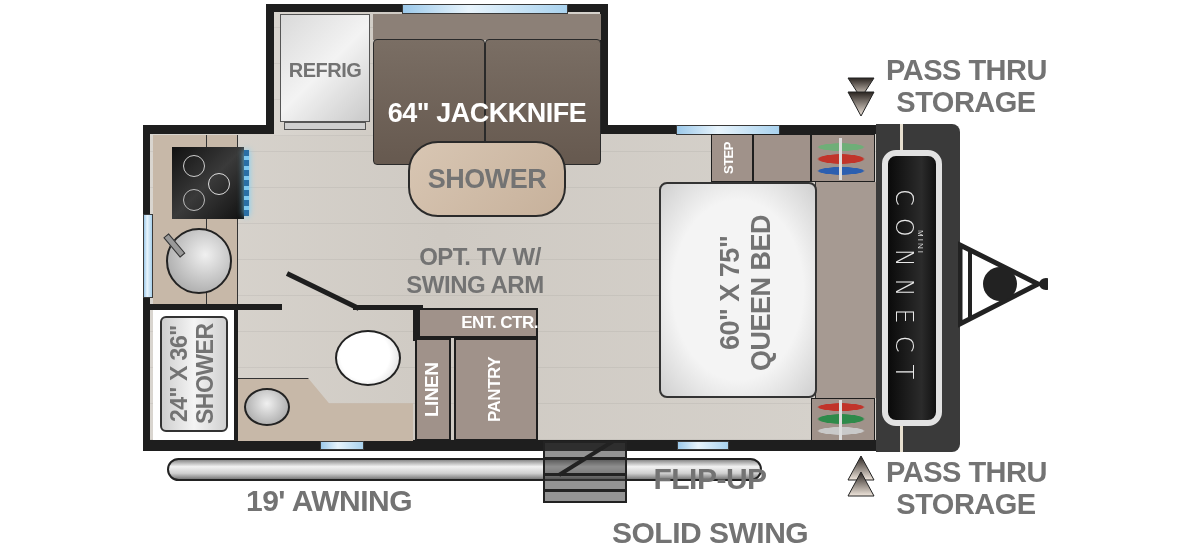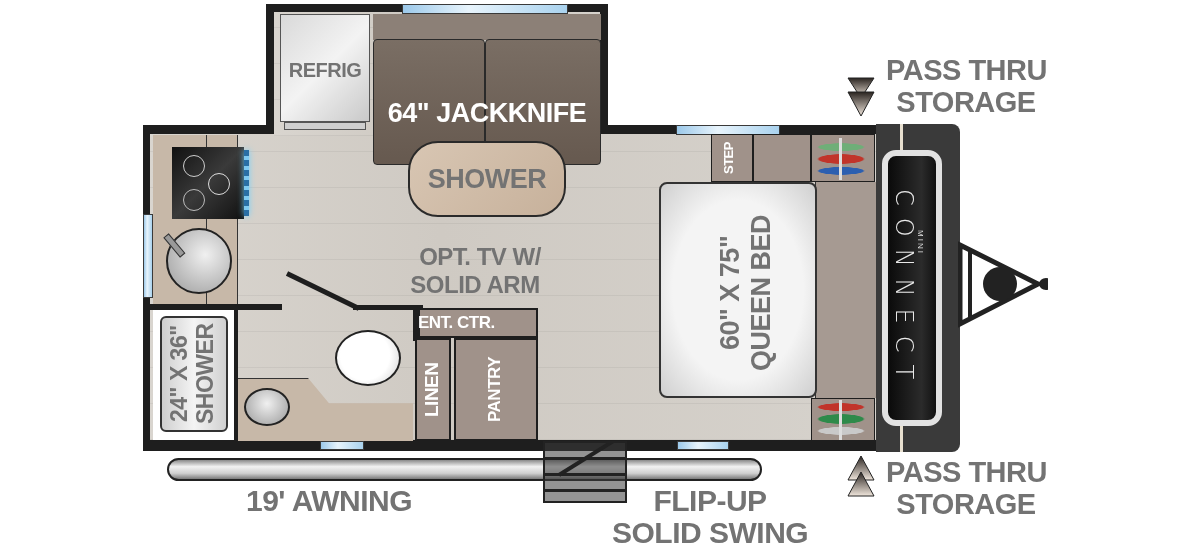--- a/index.html
+++ b/index.html
@@ -65,28 +65,28 @@
 <div class="abs" style="left:160px;top:316px;width:68px;height:116px;background:linear-gradient(90deg,#cfcfcf,#f4f4f4 50%,#d0d0d0);border:2px solid #333;border-radius:6px;box-sizing:border-box;"></div>
 <div class="abs lbl vtext" style="left:168px;top:320px;height:108px;text-align:center;font-size:23px;">24" X 36"</div>
 <div class="abs lbl vtext" style="left:194px;top:320px;height:108px;text-align:center;font-size:23px;">SHOWER</div>
 <div class="abs wall" style="left:234px;top:310px;width:4px;height:130px;"></div>
 
 <div class="abs counter" style="left:238px;top:378px;width:175px;height:62px;clip-path:polygon(0 0,40% 0,52% 40%,100% 40%,100% 100%,0 100%);border-top:1px solid #333;"></div>
 <div class="abs" style="left:244px;top:388px;width:46px;height:38px;border-radius:50%;background:radial-gradient(circle at 50% 40%,#f0f0f0,#9a9a9a);border:2px solid #222;box-sizing:border-box;"></div>
 <div class="abs" style="left:335px;top:330px;width:66px;height:56px;border-radius:50%;background:radial-gradient(circle at 45% 45%,#fff 55%,#ccc);border:2px solid #222;box-sizing:border-box;"></div>
 
 <div class="abs cab" style="left:418px;top:308px;width:120px;height:30px;"></div>
-<div class="abs lbl w" style="left:418px;top:314px;width:120px;text-align:left;font-size:17px;">ENT. CTR.</div>
+<div class="abs lbl w" style="left:418px;top:314px;width:120px;text-align:right;font-size:17px;">ENT. CTR.</div>
 <div class="abs cab" style="left:415px;top:338px;width:36px;height:103px;"></div>
 <div class="abs lbl w vtext" style="left:422px;top:345px;height:90px;text-align:center;font-size:19px;">LINEN</div>
 <div class="abs cab" style="left:454px;top:338px;width:84px;height:103px;"></div>
 <div class="abs lbl w vtext" style="left:486px;top:345px;height:90px;text-align:center;font-size:17px;">PANTRY</div>
 
 <div class="abs lbl" style="left:395px;top:245px;width:170px;text-align:center;font-size:24px;">OPT. TV W/</div>
-<div class="abs lbl" style="left:390px;top:273px;width:170px;text-align:center;font-size:24px;">SOLID ARM</div>
+<div class="abs lbl" style="left:390px;top:273px;width:170px;text-align:center;font-size:24px;">SWING ARM</div>
 
 <div class="abs cab" style="left:711px;top:134px;width:42px;height:48px;border-width:1px;"></div>
 <div class="abs lbl w vtext" style="left:722px;top:138px;height:40px;text-align:center;font-size:13px;">STEP</div>
 <div class="abs cab" style="left:753px;top:134px;width:58px;height:48px;border-width:1px;"></div>
 <div class="abs cab" style="left:811px;top:134px;width:64px;height:48px;border-width:1px;"></div>
 <div class="abs" style="left:816px;top:142px;width:50px;height:34px;background:
   radial-gradient(ellipse 24px 4px at 50% 15%,#6fae78 90%,transparent 100%),
   radial-gradient(ellipse 24px 5px at 50% 50%,#c1342a 90%,transparent 100%),
   radial-gradient(ellipse 24px 4px at 50% 85%,#2c5fb0 90%,transparent 100%);"></div>
 <div class="abs" style="left:839px;top:138px;width:3px;height:42px;background:#ddd;"></div>
@@ -149,14 +149,14 @@
 <div class="abs lbl" style="left:886px;top:490px;width:160px;text-align:center;font-size:29px;">STORAGE</div>
 
 <div class="abs" style="left:167px;top:458px;width:595px;height:23px;background:linear-gradient(180deg,#8a8a8a,#f2f2f2 35%,#cfcfcf 70%,#7a7a7a);border:2px solid #222;border-radius:12px;box-sizing:border-box;"></div>
 <div class="abs" style="left:543px;top:441px;width:84px;height:62px;background:rgba(60,60,60,0.55);border:2px solid #222;box-sizing:border-box;overflow:hidden;">
   <div style="position:absolute;left:0;top:14px;width:100%;height:3px;background:#222;"></div>
   <div style="position:absolute;left:0;top:30px;width:100%;height:3px;background:#222;"></div>
   <div style="position:absolute;left:0;top:46px;width:100%;height:3px;background:#222;"></div>
   <div style="position:absolute;left:14px;top:30px;width:90px;height:4px;background:#222;transform:rotate(-32deg);transform-origin:left center;"></div>
 </div>
 <div class="abs lbl" style="left:234px;top:486px;width:190px;text-align:center;font-size:30px;">19' AWNING</div>
-<div class="abs lbl" style="left:620px;top:486px;width:180px;text-align:center;font-size:30px;">FLIP-UP</div>
+<div class="abs lbl" style="left:620px;top:464px;width:180px;text-align:center;font-size:30px;">FLIP-UP</div>
 <div class="abs lbl" style="left:612px;top:518px;width:196px;text-align:center;font-size:30px;">SOLID SWING</div>
 
 </body></html>

